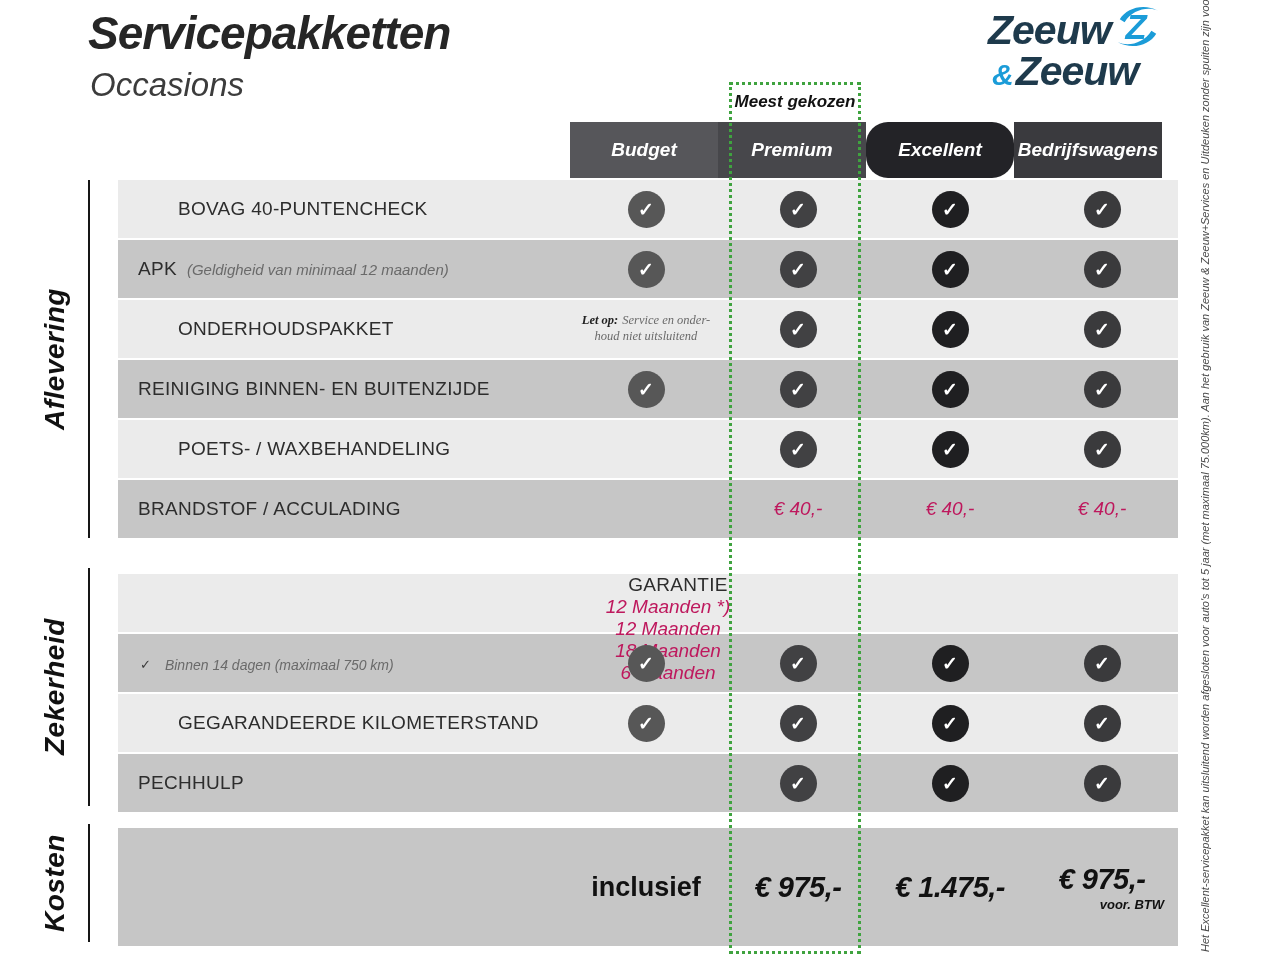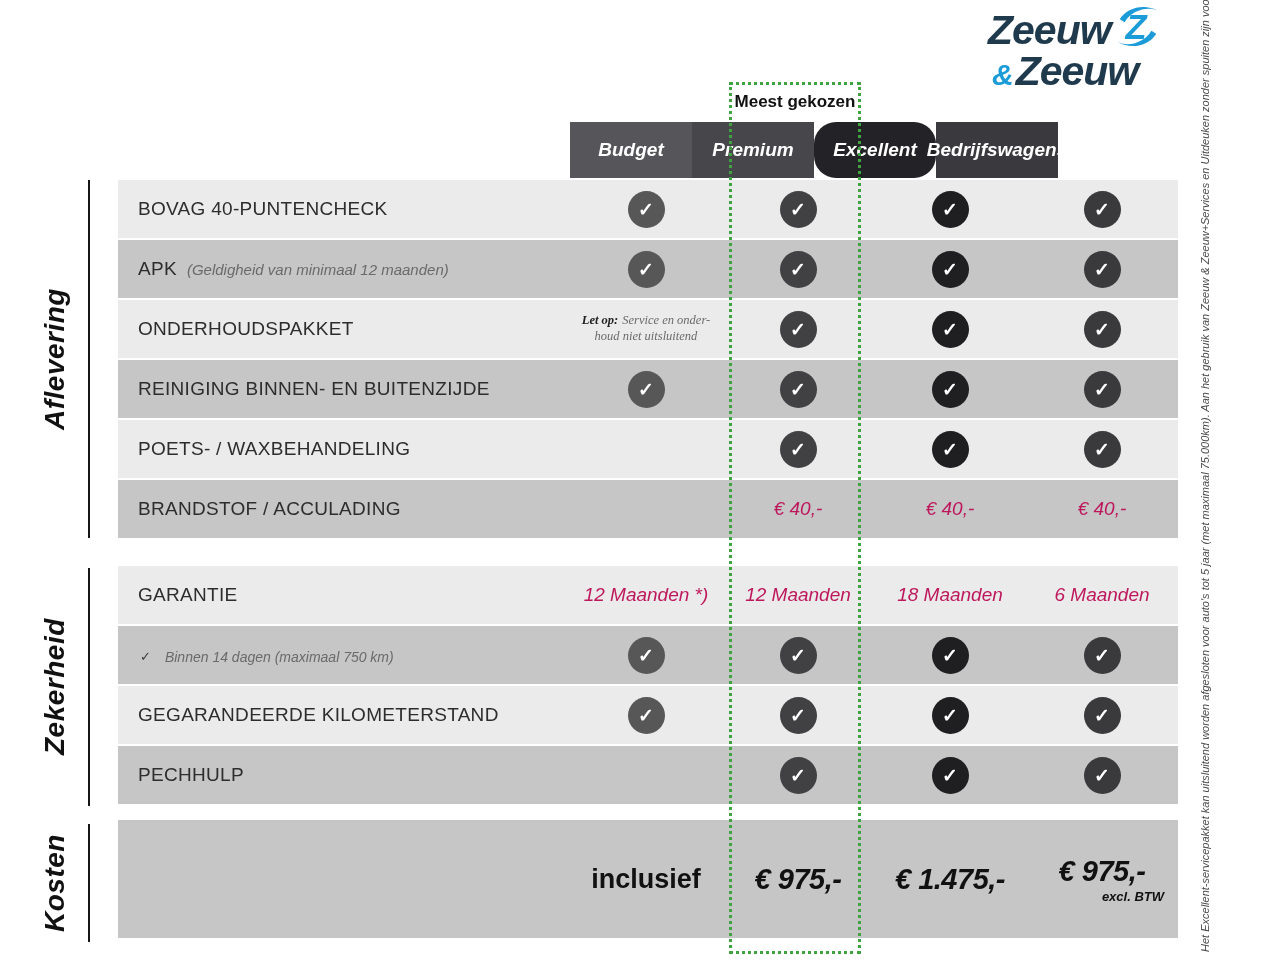--- a/index.html
+++ b/index.html
@@ -16,37 +16,37 @@
   .logo-row1{display:flex;align-items:center;}
   .logo-word{font-style:italic;font-weight:bold;font-size:41px;color:#1e3a4c;letter-spacing:-1px;}
   .logo-z-icon{margin-left:2px;margin-top:-4px;}
   .logo-row2{margin-top:-2px;margin-left:4px;display:flex;align-items:baseline;}
   .logo-amp{font-weight:bold;font-size:30px;color:#1b9cd8;font-style:italic;margin-right:2px;}
 
   
   #highlight-box{position:absolute;left:729px;top:82px;width:132px;height:872px;
     border:3px dotted #3fa33f;box-sizing:border-box;z-index:5;pointer-events:none;}
   #highlight-label{position:absolute;left:0;top:7px;width:100%;text-align:center;
-    font-weight:bold;font-size:17px;color:#111;}
+    font-style:italic;font-weight:bold;font-size:17px;color:#111;}
 
   
   #col-headers{position:absolute;left:570px;top:122px;width:608px;height:56px;display:flex;}
-  .col-header{width:122px;display:flex;align-items:center;justify-content:center;
+  .col-header{width:148px;display:flex;align-items:center;justify-content:center;
     font-style:italic;font-weight:bold;font-size:19px;color:#fff;}
   .col-header.c0{background:#56565a;}
   .col-header.c1{background:#47474b;}
   .col-header.c2{background:#232327;border-radius:22px;}
   .col-header.c3{background:#3a3a3e;}
 
   
   #rows{position:absolute;left:118px;top:180px;width:1060px;}
   .row{display:flex;height:58px;margin-bottom:2px;align-items:center;}
-  .row.light{background:#ebebeb;}
+  .row.light{background:#ebebeb;padding-left:40px;}
   .row.dark{background:#c6c6c6;}
-  .row.gap-zekerheid{margin-top:28px;}
+  .row.gap-zekerheid{margin-top:36px;flex-direction:column;}
   .row-label-area{flex:1;padding-left:20px;display:flex;flex-direction:column;justify-content:center;}
   .row-label-line{display:flex;align-items:baseline;}
   .row-label{font-size:19px;color:#2d2d2d;letter-spacing:0.3px;}
   .row-sub-inline{font-style:italic;font-size:15px;color:#6a6a6a;margin-left:10px;}
   .row-sub-below{font-style:italic;font-size:14px;color:#6a6a6a;margin-top:3px;display:flex;align-items:center;}
   .sub-check-glyph{font-style:normal;font-size:13px;color:#3a3a3a;margin-right:14px;margin-left:2px;}
   .cell{width:152px;display:flex;flex-direction:column;align-items:center;justify-content:center;}
   .check{width:37px;height:37px;border-radius:50%;display:flex;align-items:center;justify-content:center;
     color:#fff;font-size:19px;font-weight:bold;}
   .col-0 .check{background:#575757;}
@@ -80,20 +80,24 @@
   
   #footnote{position:absolute;left:1198px;top:88px;height:864px;writing-mode:vertical-rl;transform:rotate(180deg);
     display:flex;}
   .fn-line{font-style:italic;font-size:11px;color:#4a4a4a;line-height:15px;white-space:nowrap;}
 </style>
 </head>
 <body>
 
 <div id="page">
 
+  <div id="title-block">
+    <div id="page-title">Servicepakketten</div>
+    <div id="page-subtitle">Occasions</div>
+  </div>
 
   <div id="logo">
     <div class="logo-row1">
       <span class="logo-word">Zeeuw</span>
       <span class="logo-z-icon">
         <svg width="50" height="46" viewBox="0 0 52 48">
           <path d="M7 16 C14 4 32 -1 47 7 C36 2 20 6 12 19 Z" fill="#1b9cd8"></path>
           <path d="M45 31 C38 43 20 48 5 40 C16 45 32 41 40 28 Z" fill="#1b9cd8"></path>
           <text x="13" y="37" font-family="Liberation Sans, sans-serif" font-size="36" font-style="italic" font-weight="bold" fill="#1b9cd8">Z</text>
         </svg>
@@ -372,21 +376,21 @@
           <span class="inclusief-text">inclusief</span>
         </div>
       <div class="cell col-1">
           <span class="price-text">€ 975,-</span>
         </div>
       <div class="cell col-2">
           <span class="price-text">€ 1.475,-</span>
         </div>
       <div class="cell col-3">
         <span class="price-text">€ 975,-</span>
-        <span class="price-sub">excl. BTW</span>
+        <span class="price-sub">voor. BTW</span>
       </div>
     </div>
 
   </div>
 
   <div id="footnote">
     <span class="fn-line">Het Excellent-servicepakket kan uitsluitend worden afgesloten voor auto's tot 5 jaar (met maximaal 75.000km). Aan het gebruik van Zeeuw &amp; Zeeuw+</span>
     <span class="fn-line">Services en Uitdeuken zonder spuiten zijn voorwaarden verbonden welke u kunt vinden op www.zeeuwenzeeuw.nl/algemene-voorwaarden/.</span>
 
   </div>

